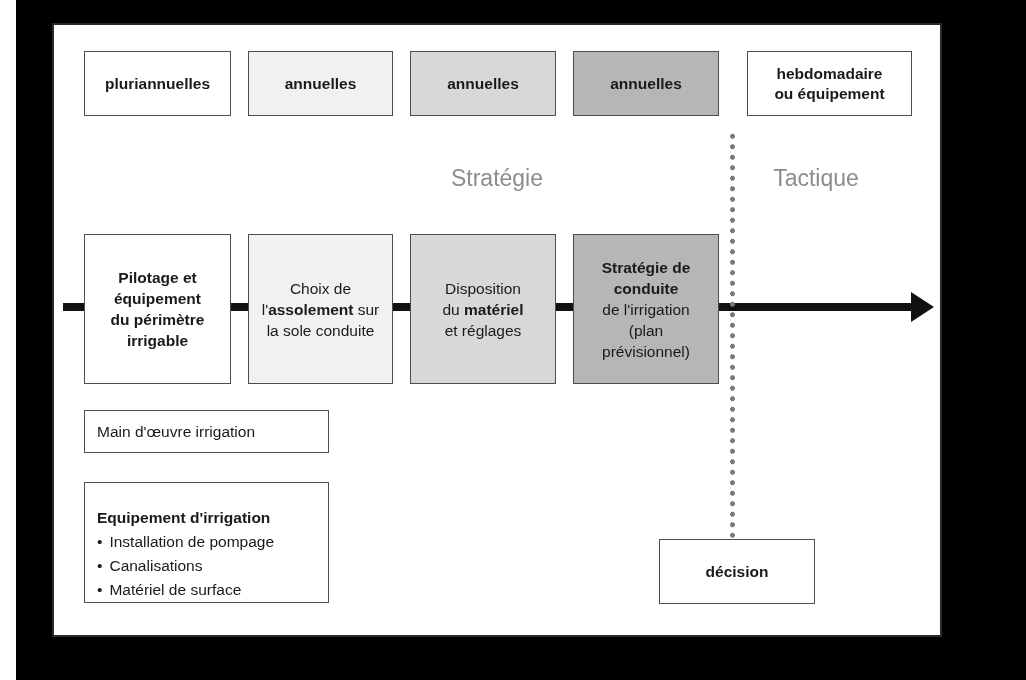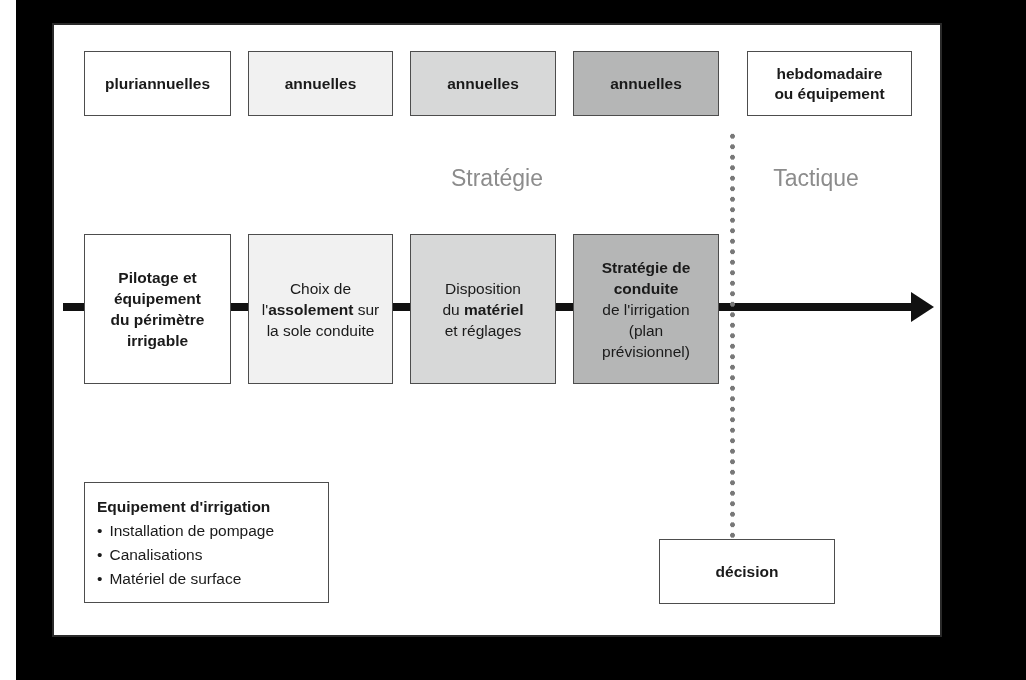--- a/index.html
+++ b/index.html
@@ -42,25 +42,25 @@
     position:absolute;left:714px;top:131px;width:5px;height:408px;z-index:3;
     background-image:radial-gradient(circle,#787878 0 2.2px,rgba(0,0,0,0) 2.3px);
     background-size:5px 10.5px;background-repeat:repeat-y;background-position:center top;
   }
   .labour{
     left:68px;top:410px;width:245px;height:43px;
     align-items:flex-start;justify-content:center;text-align:left;padding-left:12px;
   }
   .equipment{
     left:68px;top:482px;width:245px;height:121px;
-    align-items:flex-start;justify-content:center;text-align:left;
+    align-items:flex-start;justify-content:flex-end;text-align:left;
     padding-left:12px;font-size:15.5px;line-height:24px;
   }
   .equip-item{display:flex;align-items:baseline;gap:7px;}
-  .decision{left:643px;top:539px;width:176px;height:65px;font-weight:bold;z-index:4;}
+  .decision{left:643px;top:539px;width:156px;height:65px;font-weight:bold;z-index:4;}
 </style>
 </head>
 <body>
 
 <div class="canvas">
   <div class="frame"></div>
 
   <div class="flow-line"></div>
   <div class="flow-head"></div>
 
@@ -104,20 +104,23 @@
       <div><span>et réglages</span></div>
     </div>
   <div class="box proc c4" style="background: rgb(181, 182, 182);">
       <div><span class="bold">Stratégie de</span></div>
       <div><span class="bold">conduite</span></div>
       <div><span>de l'irrigation</span></div>
       <div><span>(plan</span></div>
       <div><span>prévisionnel)</span></div>
     </div>
 
+  <div class="box labour">
+    <span>Main d'œuvre irrigation</span>
+  </div>
 
   <div class="box equipment">
     <span class="bold">Equipement d'irrigation</span>
     <span class="equip-item">
       <span>•</span>
       <span>Installation de pompage</span>
     </span>
     <span class="equip-item">
       <span>•</span>
       <span>Canalisations</span>

